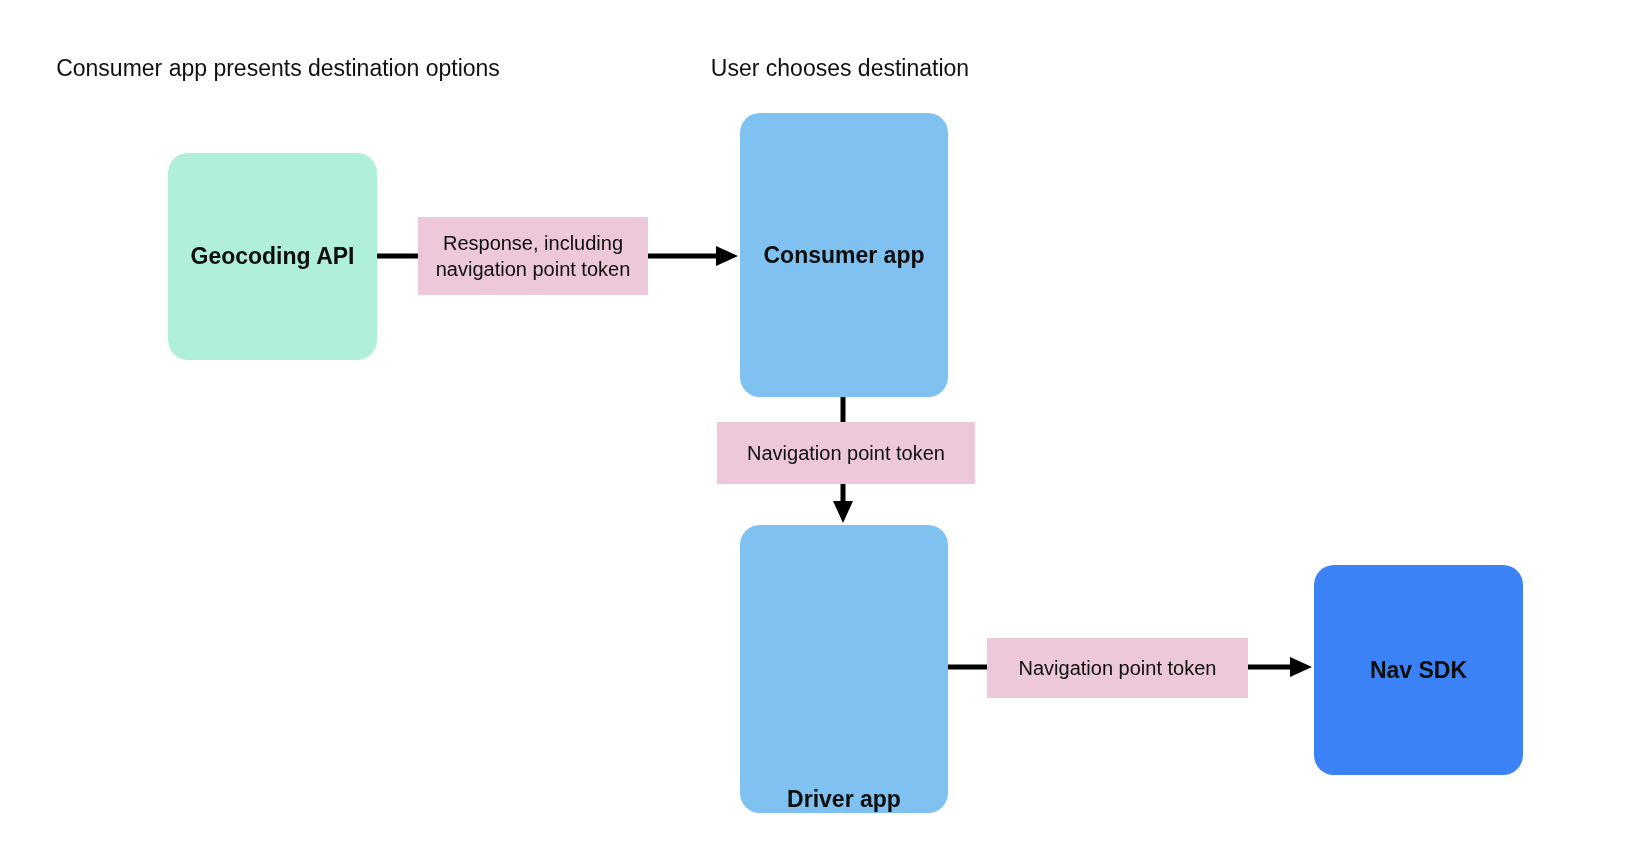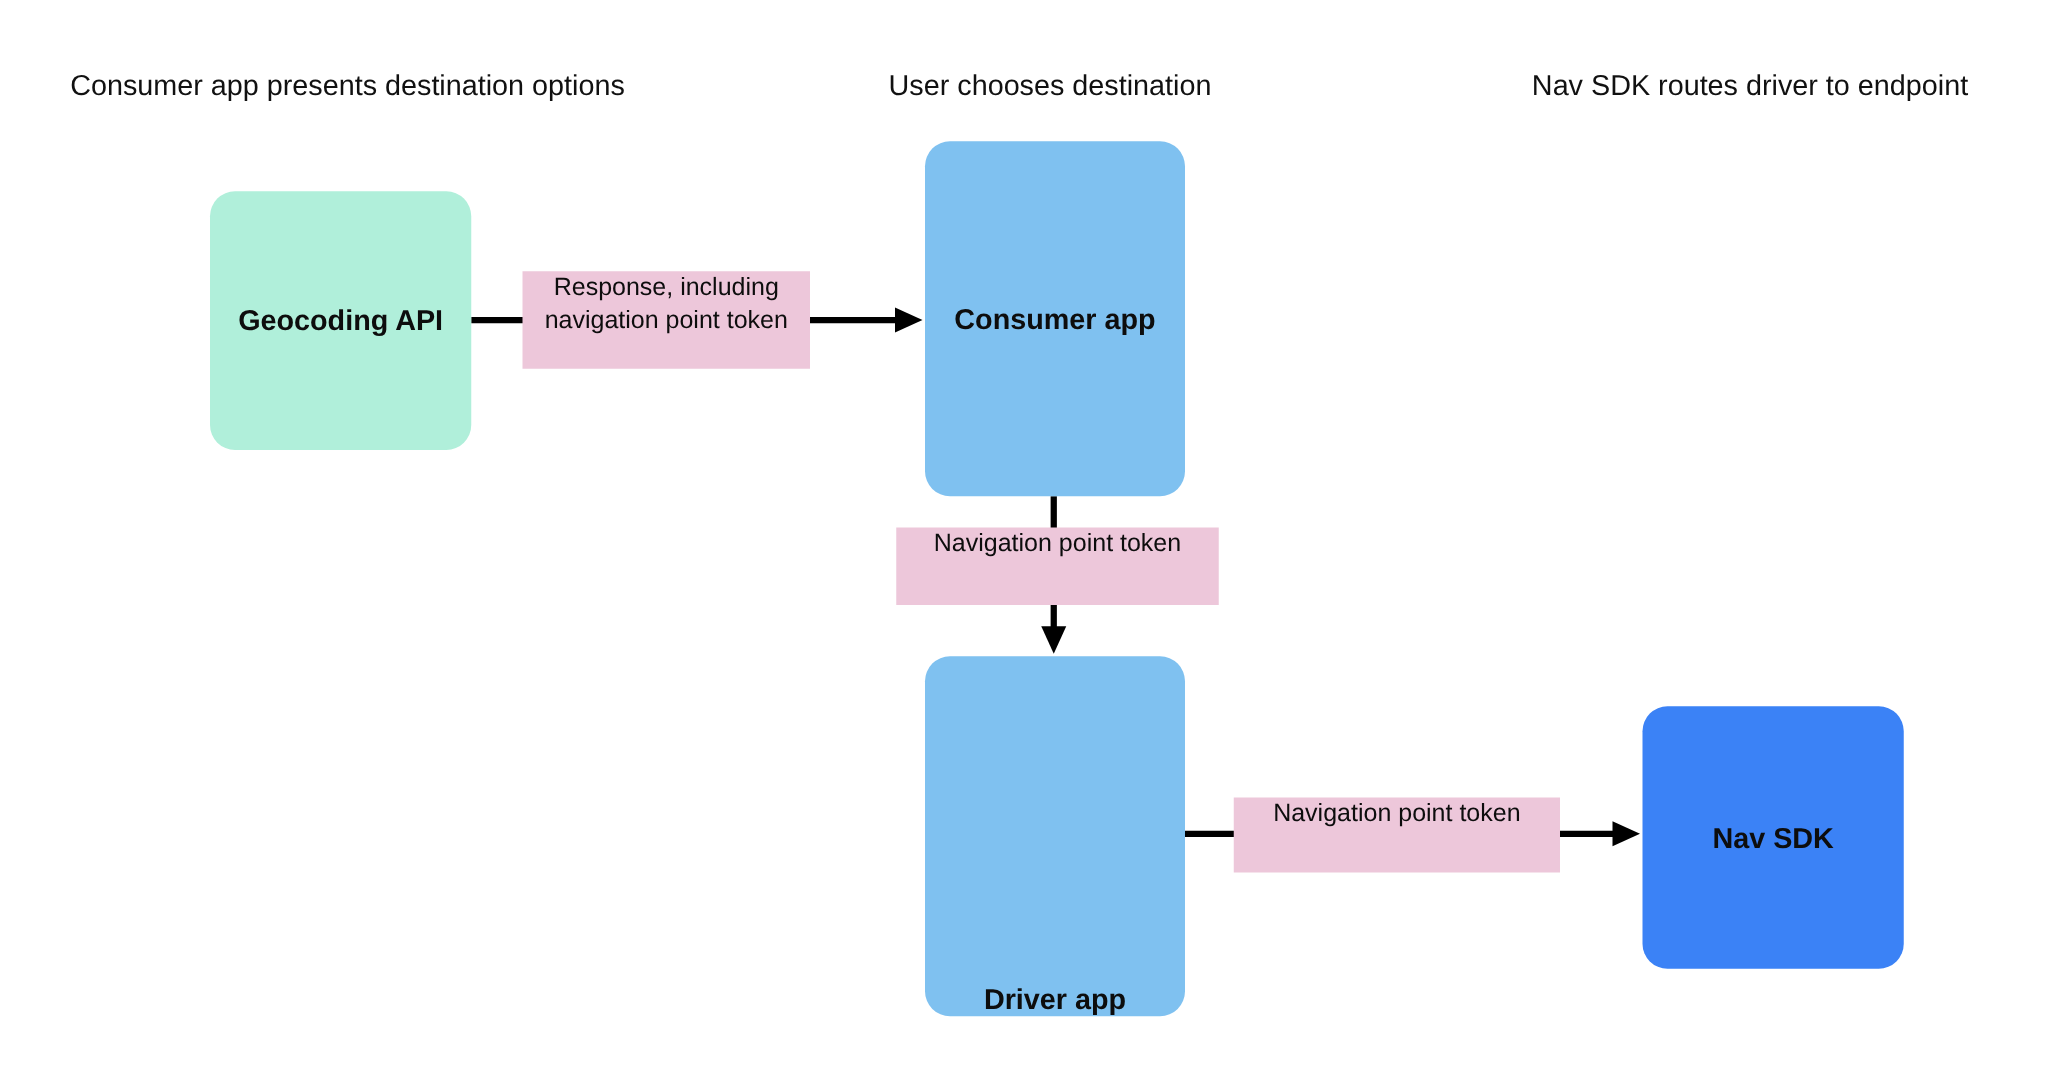--- a/index.html
+++ b/index.html
@@ -33,21 +33,21 @@
     text-align: center;
     font-size: 23px;
     font-weight: 700;
     color: #0d0d0d;
     z-index: 2;
   }
   .node.rounded-lg { border-radius: 20px; }
   .edge-label {
     position: absolute;
     display: flex;
-    align-items: flex-start;
+    align-items: center;
     justify-content: center;
     text-align: center;
     font-size: 20px;
     line-height: 26px;
     font-weight: 400;
     color: #0d0d0d;
     z-index: 2;
   }
   .edge-label .inner { max-width: 206px; }
   svg.arrows {
@@ -61,21 +61,20 @@
     stroke-width: 5px;
   }
 </style>
 </head>
 <body>
 
 <div class="canvas" style="background-color: rgb(255, 255, 255);">
 
   <div class="stage-header" style="left:278px">Consumer app presents destination options</div>
   <div class="stage-header" style="left:840px">User chooses destination</div>
-  <div class="stage-header" style="left:1400px">Nav SDK routes driver to endpoint</div>
 
   <svg class="arrows" width="1646" height="868" viewBox="0 0 1646 868">
 
     <path class="shaft" d="M377,256 L722,256" style="stroke: rgb(0, 0, 0);"></path>
     <polygon points="738,256 716,246 716,266" style="fill: rgb(0, 0, 0);"></polygon>
 
     <path class="shaft" d="M843,397 L843,503" style="stroke: rgb(0, 0, 0);"></path>
     <polygon points="843,523 833,501 853,501" style="fill: rgb(0, 0, 0);"></polygon>
 
     <path class="shaft" d="M948,667 L1292,667" style="stroke: rgb(0, 0, 0);"></path>

